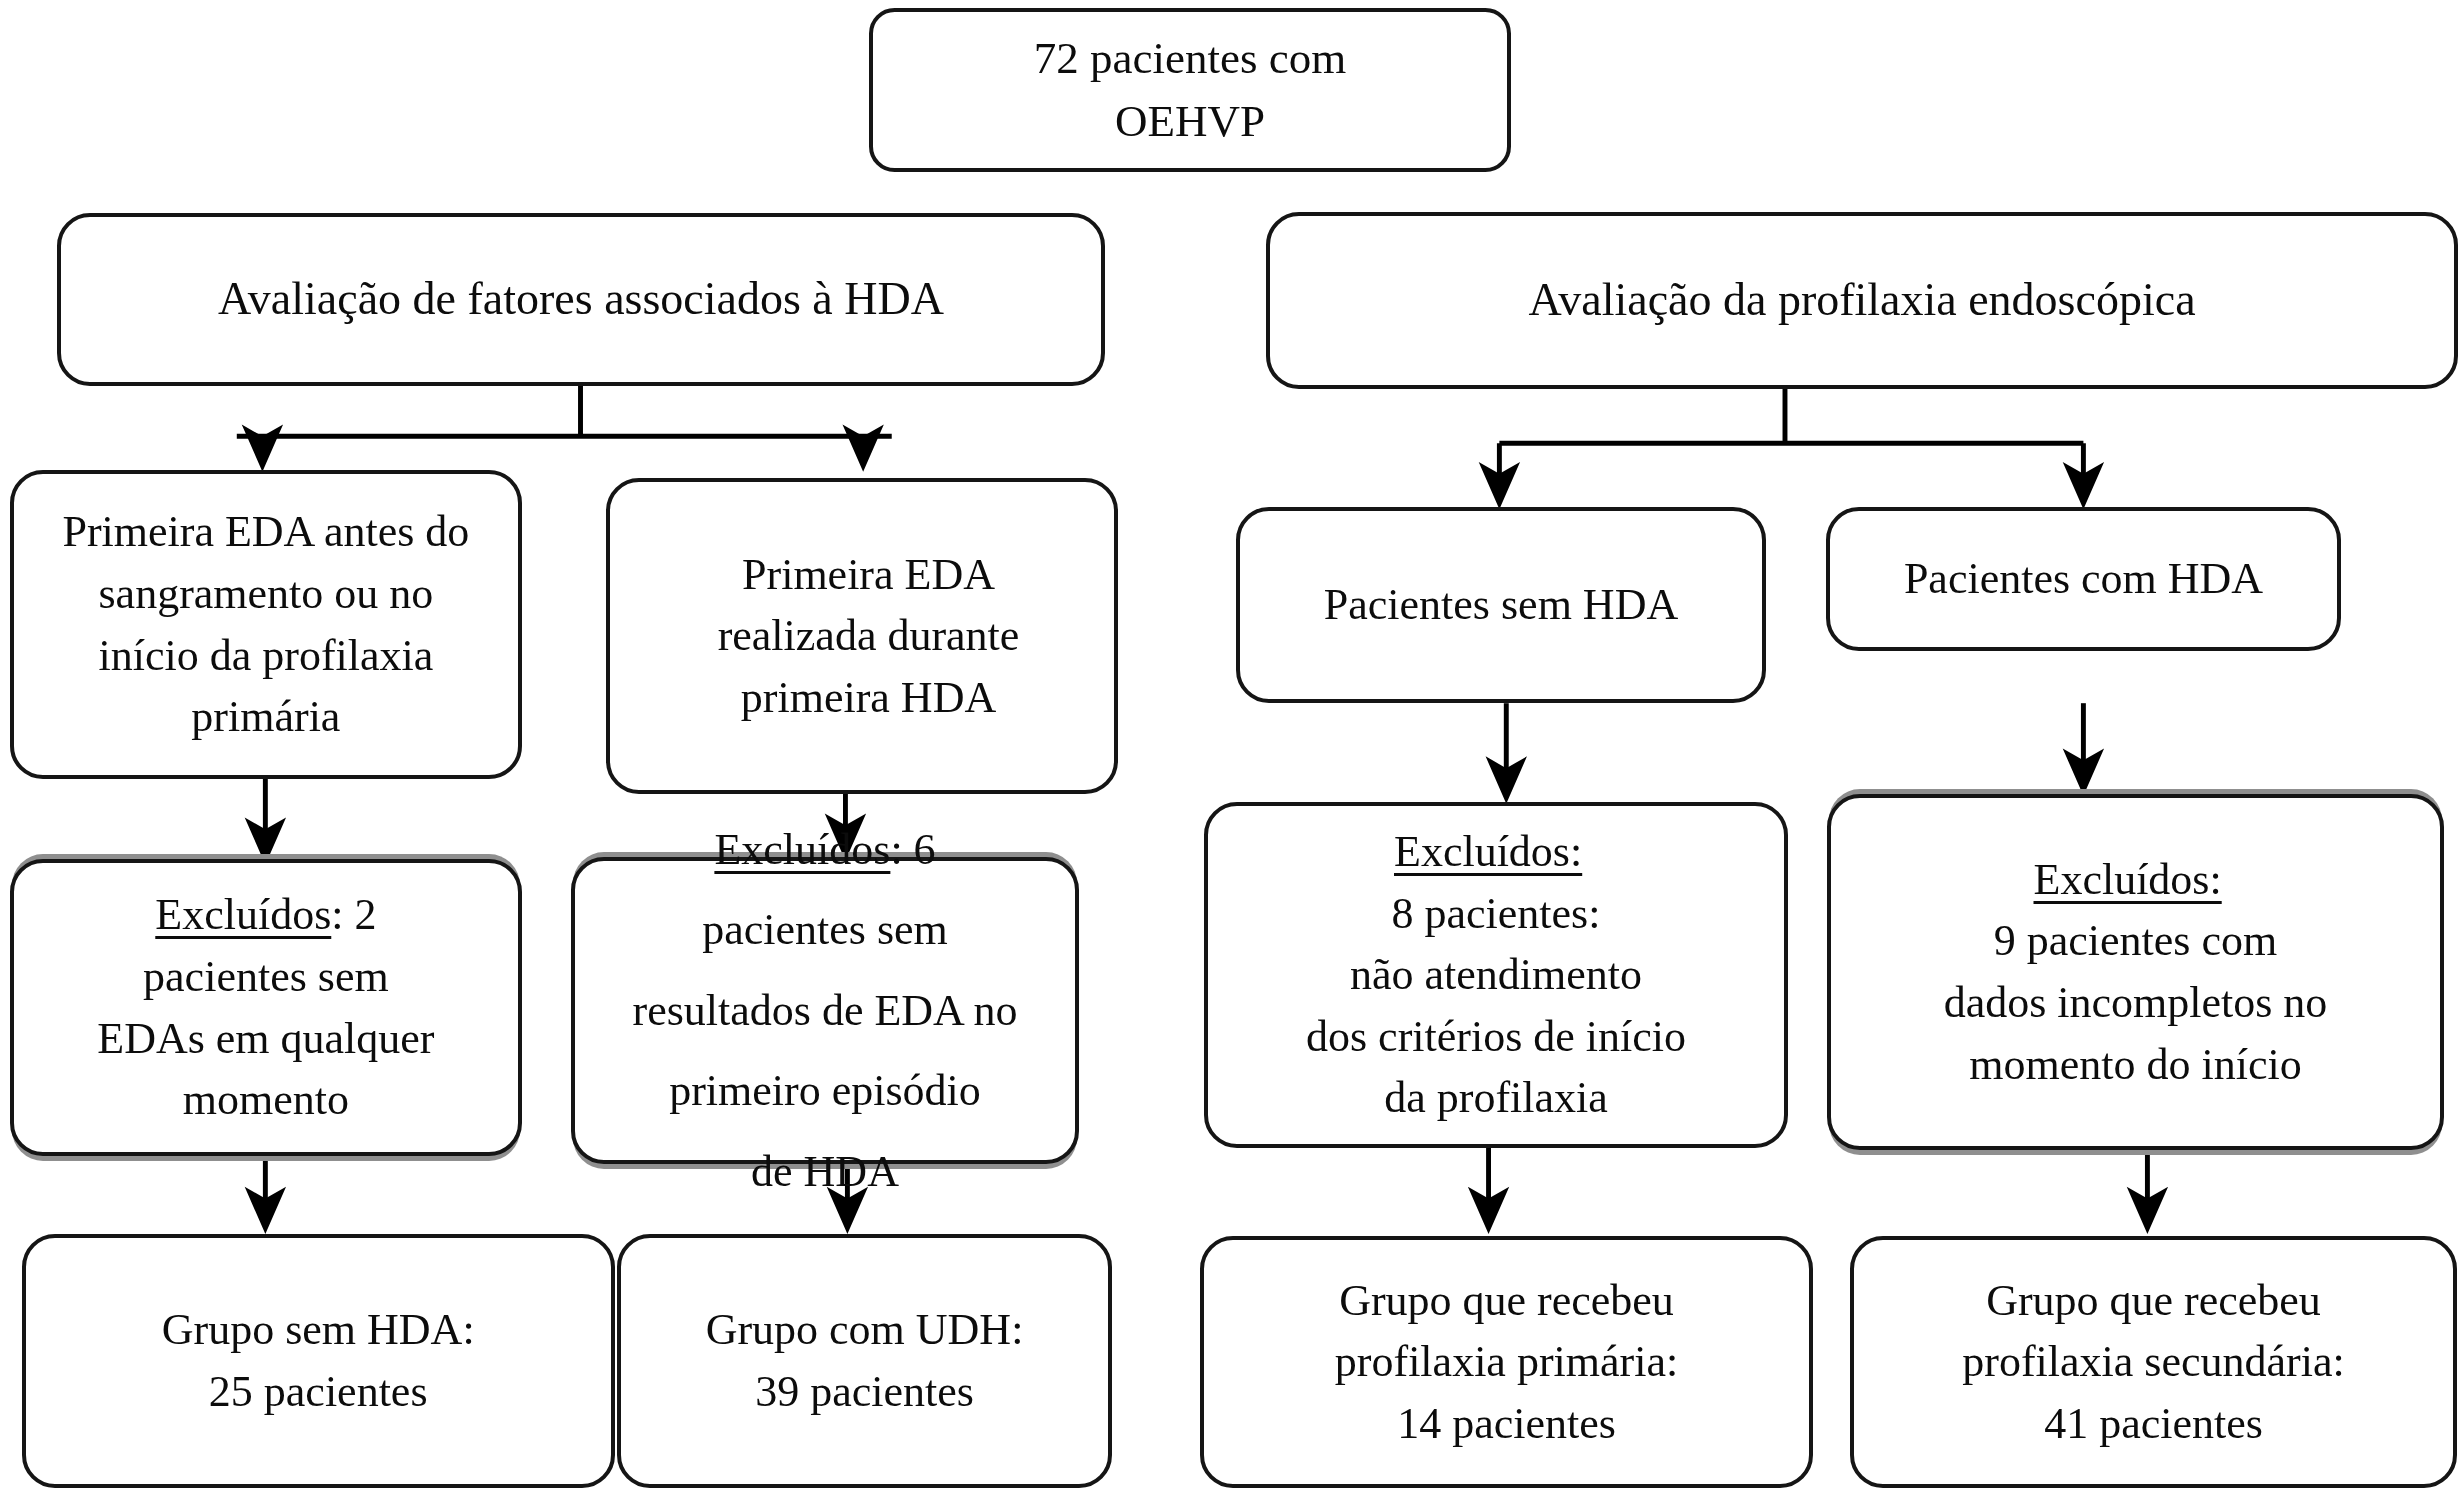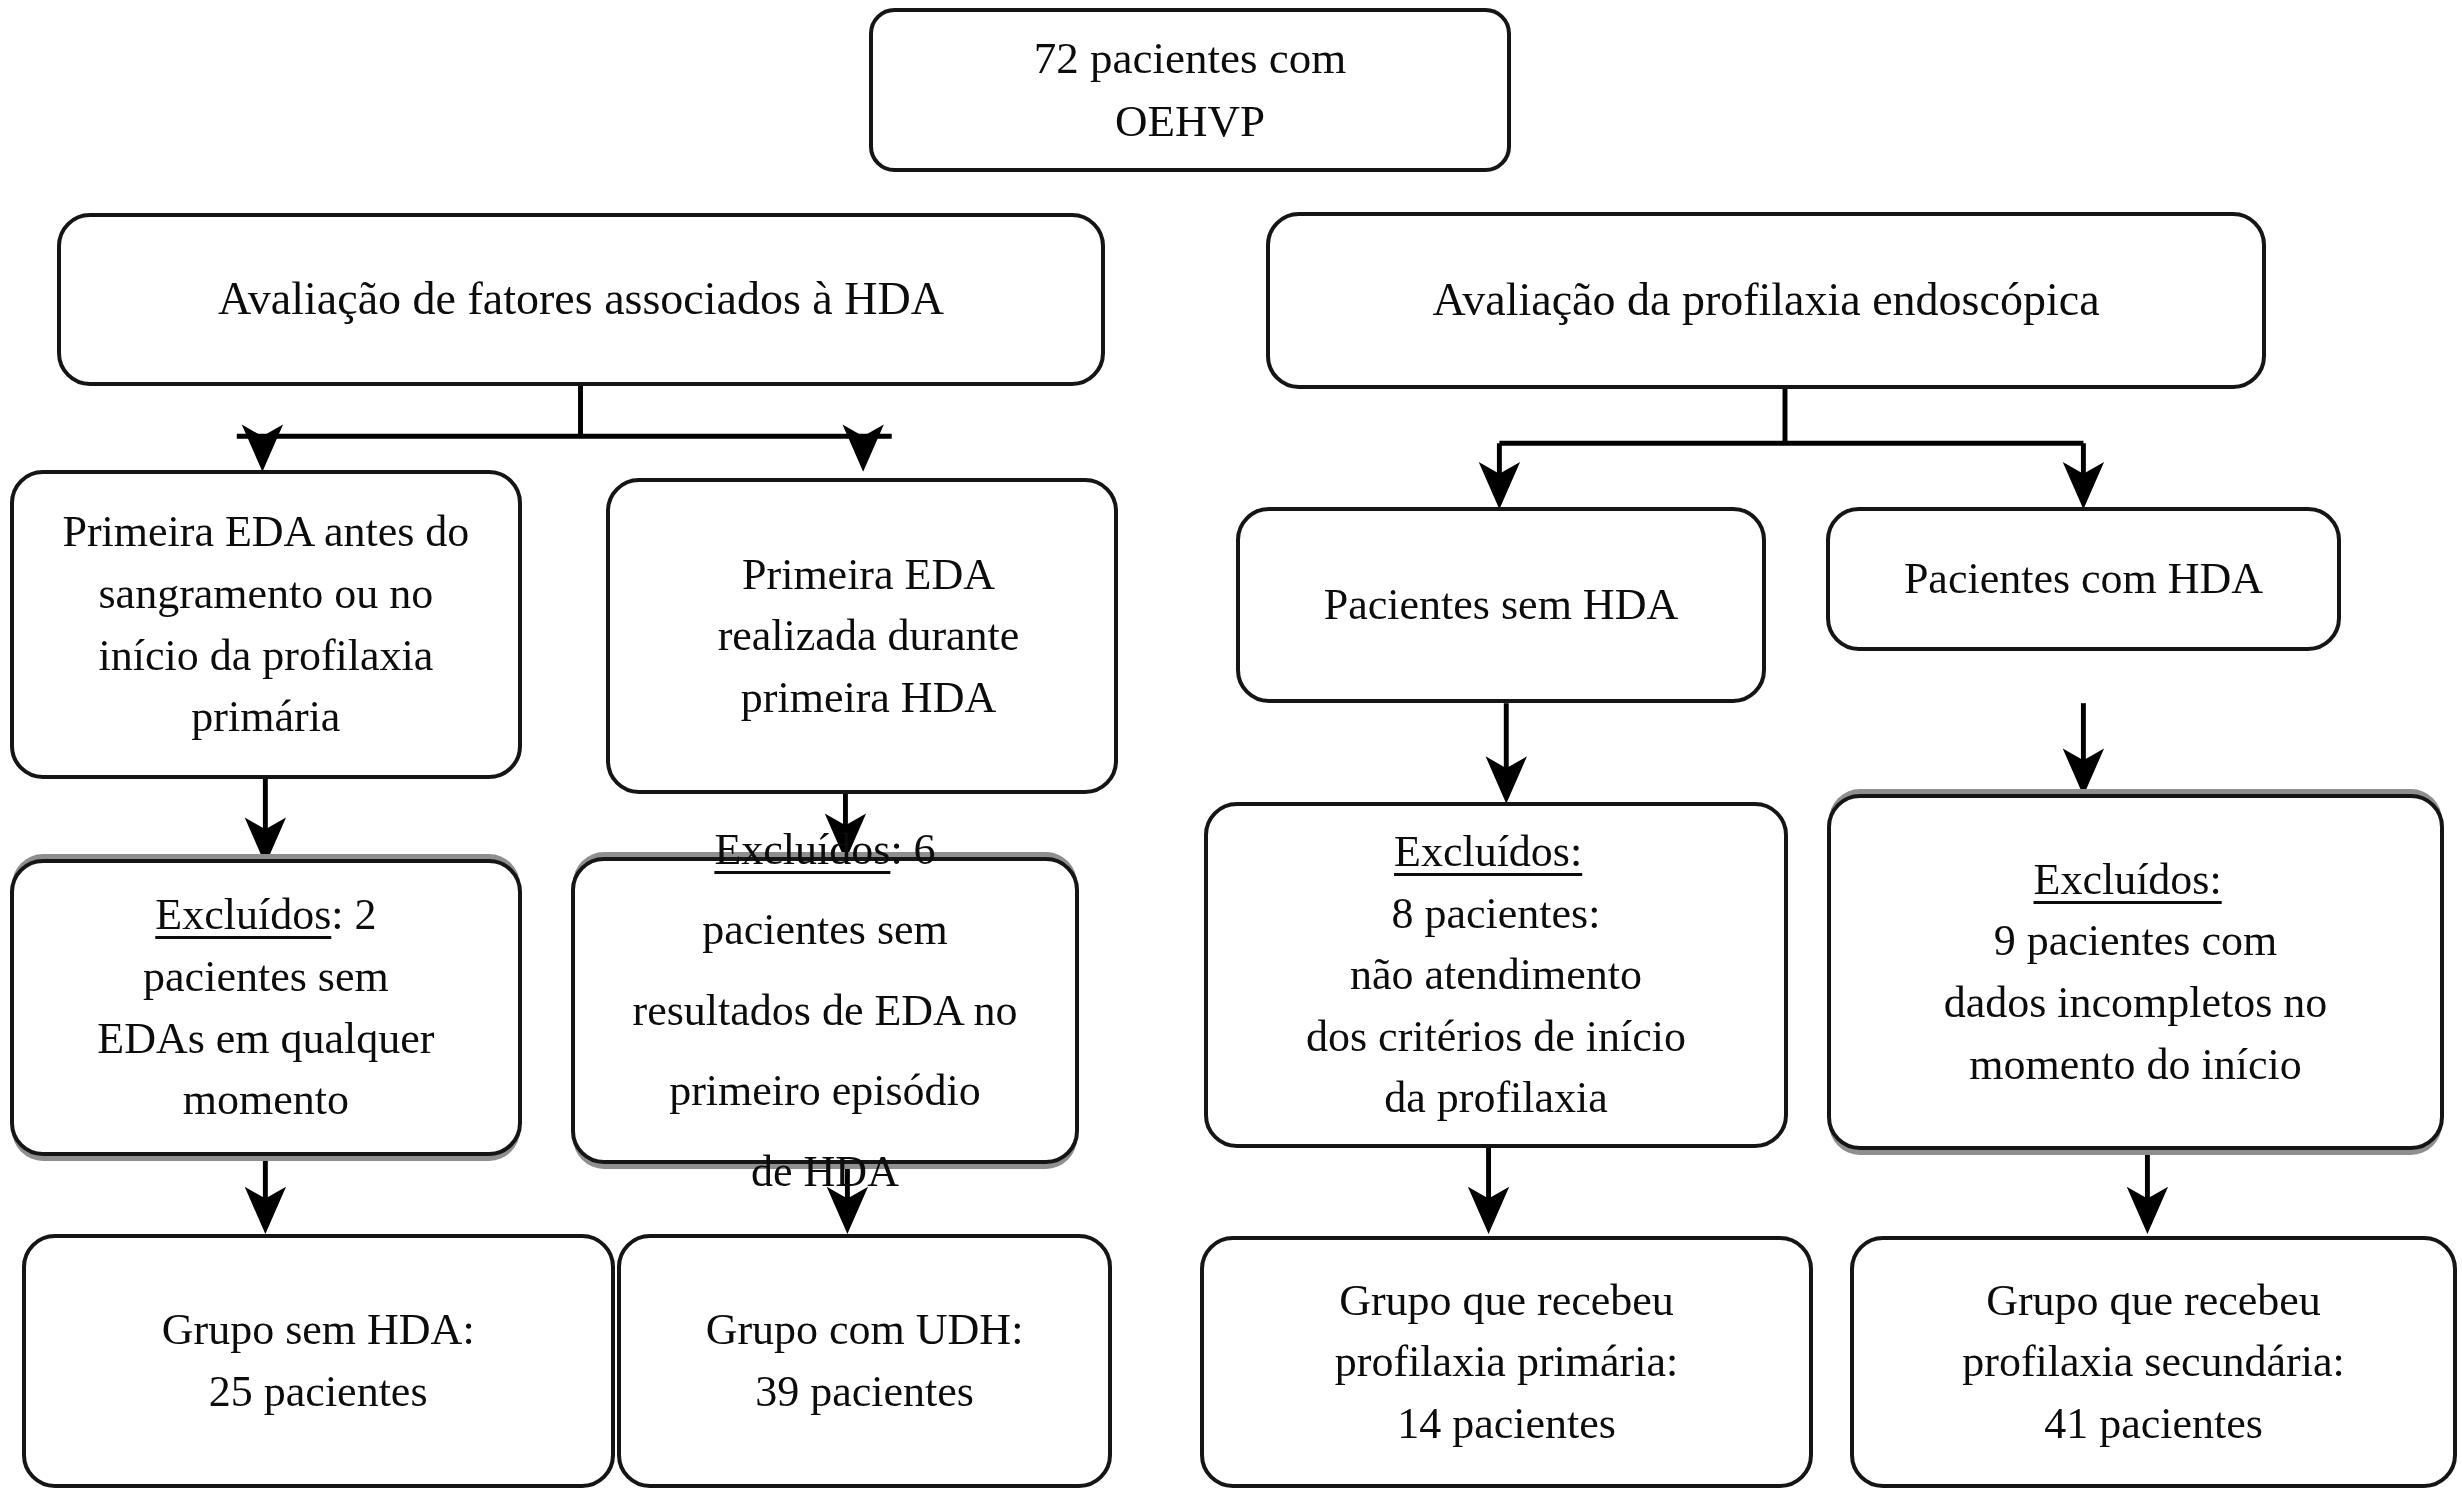--- a/index.html
+++ b/index.html
@@ -26,21 +26,21 @@
     font-size:44px; line-height:1.40;
   }
   .node.gray-band{
     box-shadow:0 -6.9px 0 -2px var(--excluded-shadow), 0 6.9px 0 -2px var(--excluded-shadow);
   }
   .node u{text-underline-offset:6.9px;text-decoration-thickness:3px;}
   .node.u-ext u{padding-right:15.8px;}
 
   #n-total{left:869px;top:7.9px;width:642px;height:164px;border-radius:25.6px;font-size:45px;}
   #n-left-branch{left:57px;top:213px;width:1048px;height:173px;font-size:46px;}
-  #n-right-branch{left:1266px;top:212px;width:1000px;height:177px;font-size:46px;}
+  #n-right-branch{left:1266px;top:212px;width:1192px;height:177px;font-size:46px;}
   #n-eda-before{left:9.9px;top:470px;width:512px;height:309px;}
   #n-eda-during{left:606px;top:478px;width:512px;height:316px;padding-left:13px;}
   #n-sem-hda{left:1236px;top:507px;width:530px;height:196px;}
   #n-com-hda{left:1826px;top:507px;width:515px;height:144px;}
   #n-excl-sem-eda{left:9.9px;top:859px;width:512px;height:297px;text-align:right;}
   #n-excl-sem-resultado{left:571px;top:857px;width:508px;height:307px;gap:19px;}
   #n-excl-criterios{left:1204px;top:802px;width:584px;height:346px;}
   #n-excl-dados{left:1827px;top:794px;width:617px;height:356px;}
   #n-grupo-sem-hda{left:21.7px;top:1234px;width:593px;height:254px;}
   #n-grupo-udh{left:617px;top:1234px;width:495px;height:254px;}

